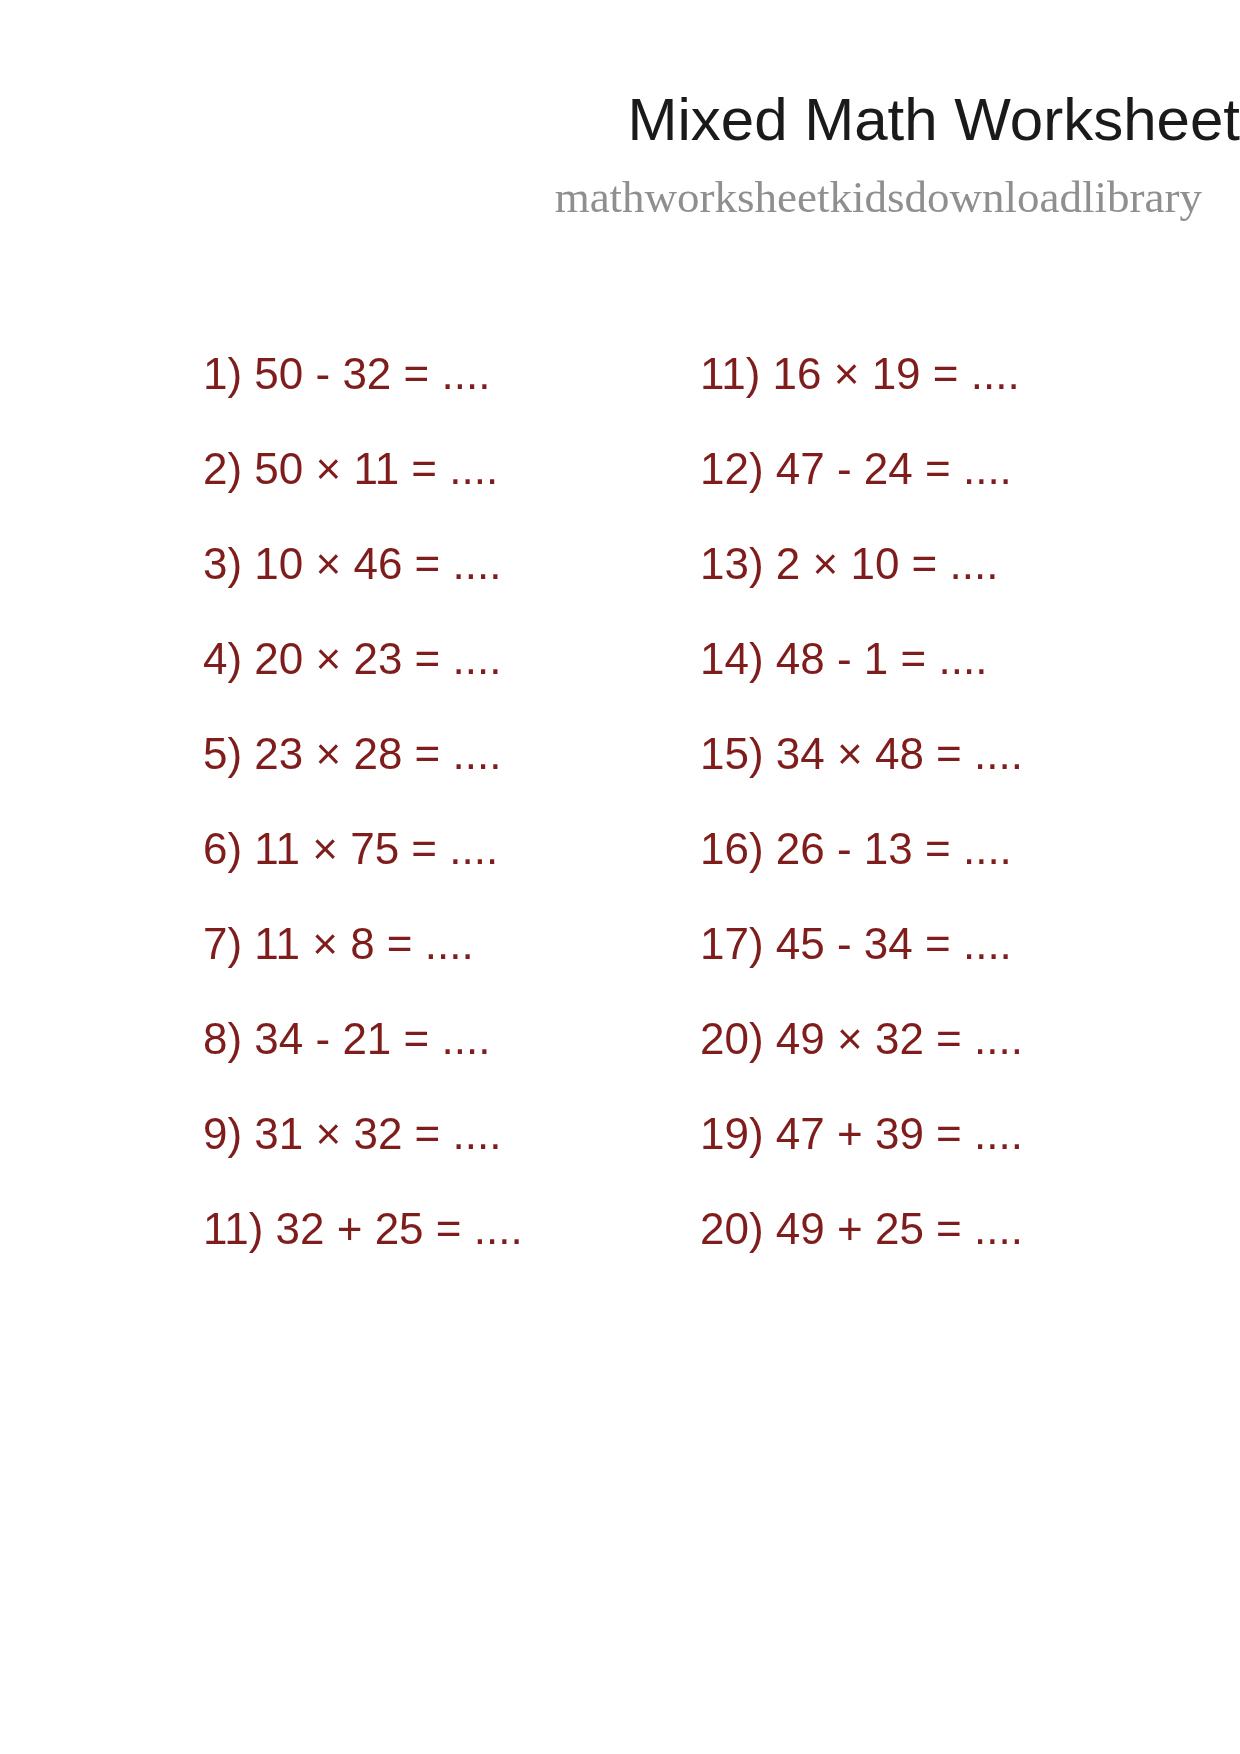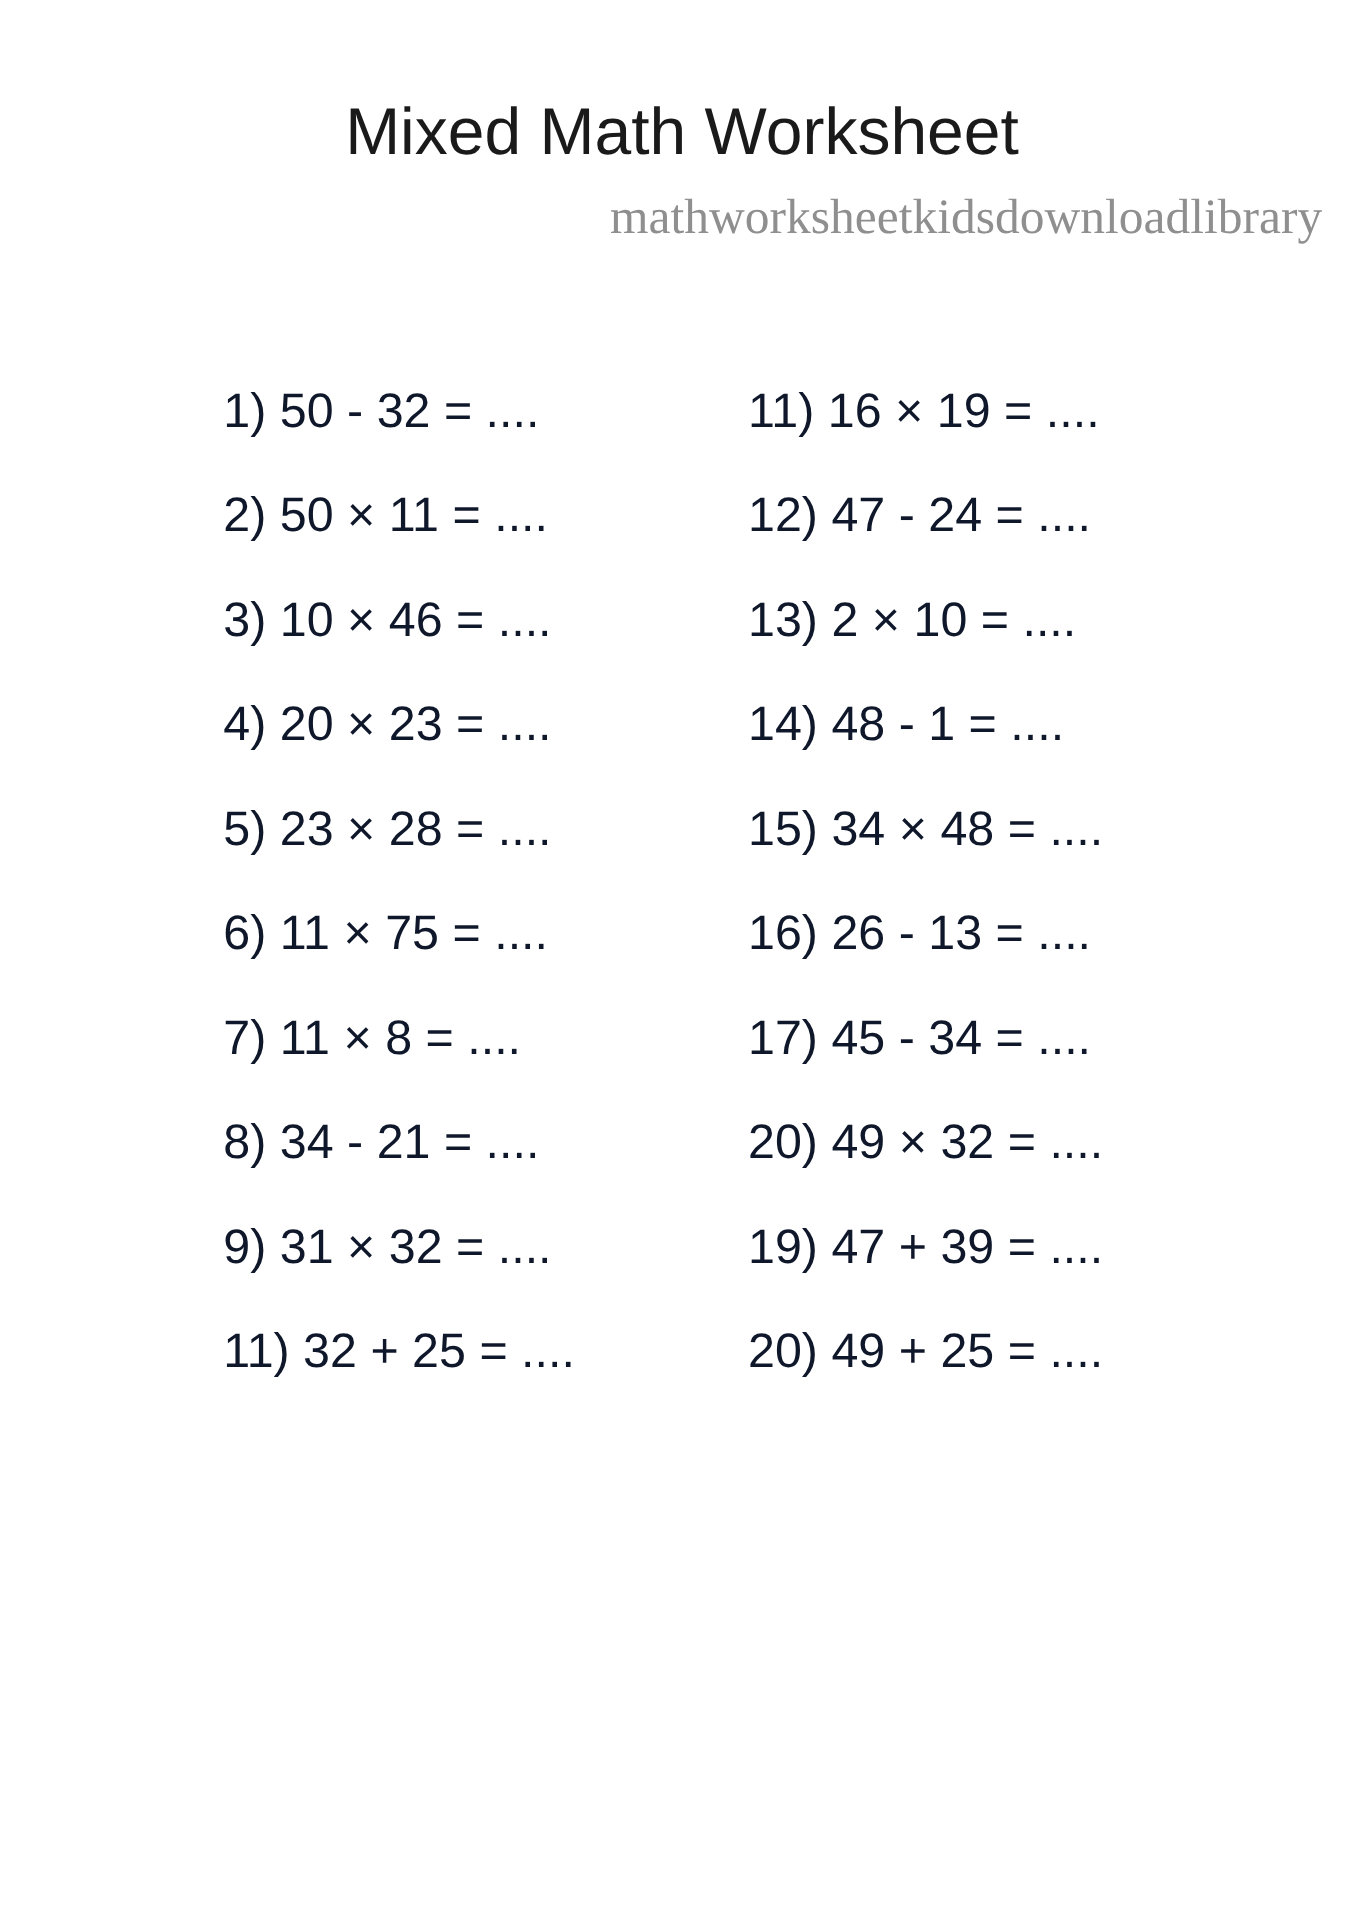--- a/index.html
+++ b/index.html
@@ -39,36 +39,36 @@
     position: absolute;
     top: 326px;
     left: 0;
     width: 1240px;
   }
   .col {
     position: absolute;
     top: 0;
   }
   .col-left  { left: 203px; }
-  .col-right { left: 680px; }
+  .col-right { left: 700px; }
   .problem {
     height: 95.1px;
     display: flex;
     align-items: center;
     font-size: 44px;
-    color: #0f172a;
+    color: #7f1d1d;
     white-space: pre;
   }
 </style>
 </head>
 <body>
 
 <div class="page">
 
-  <h1 class="title" style="margin:0; font-weight:normal;">Mixed Math Worksheet</h1>
+  <h1 class="title" style="margin:0; font-weight:normal;text-align:right;">Mixed Math Worksheet</h1>
 
   <div class="watermark">mathworksheetkidsdownloadlibrary</div>
 
   <div class="problems">
 
     <div class="col col-left">
       <div class="problem">1) 50 - 32 = ....</div>
       <div class="problem">2) 50 × 11 = ....</div>
       <div class="problem">3) 10 × 46 = ....</div>
       <div class="problem">4) 20 × 23 = ....</div>

